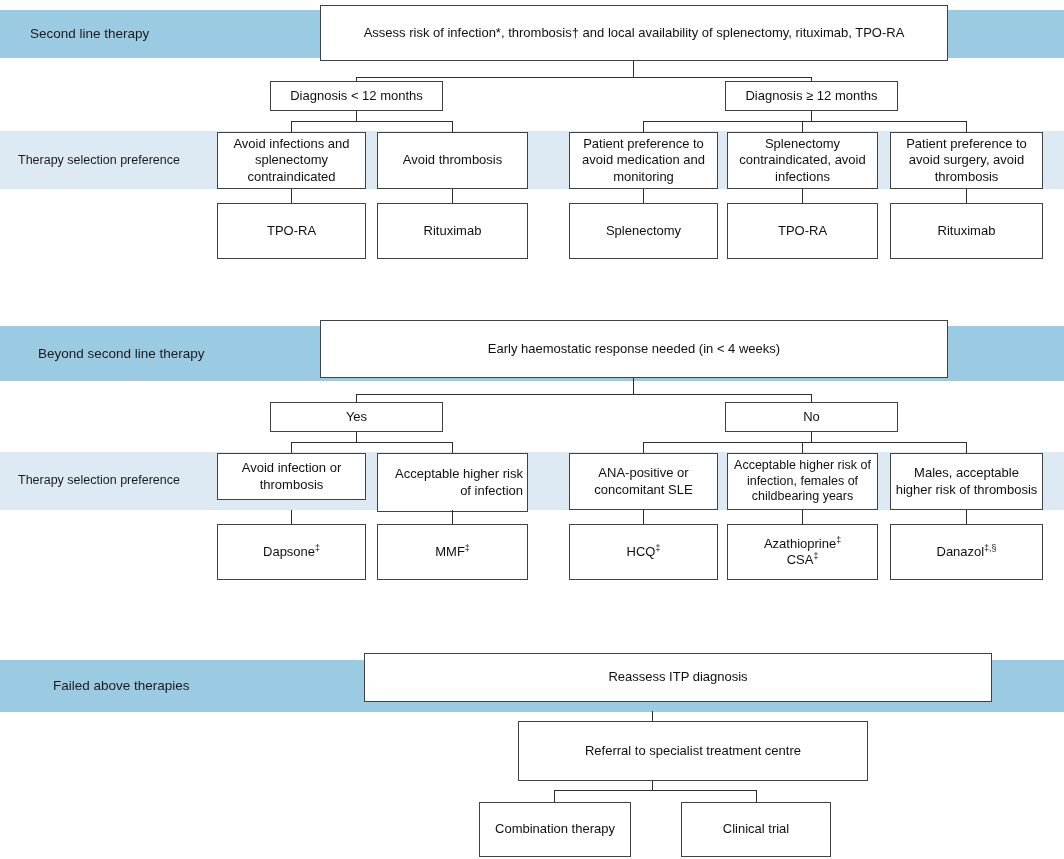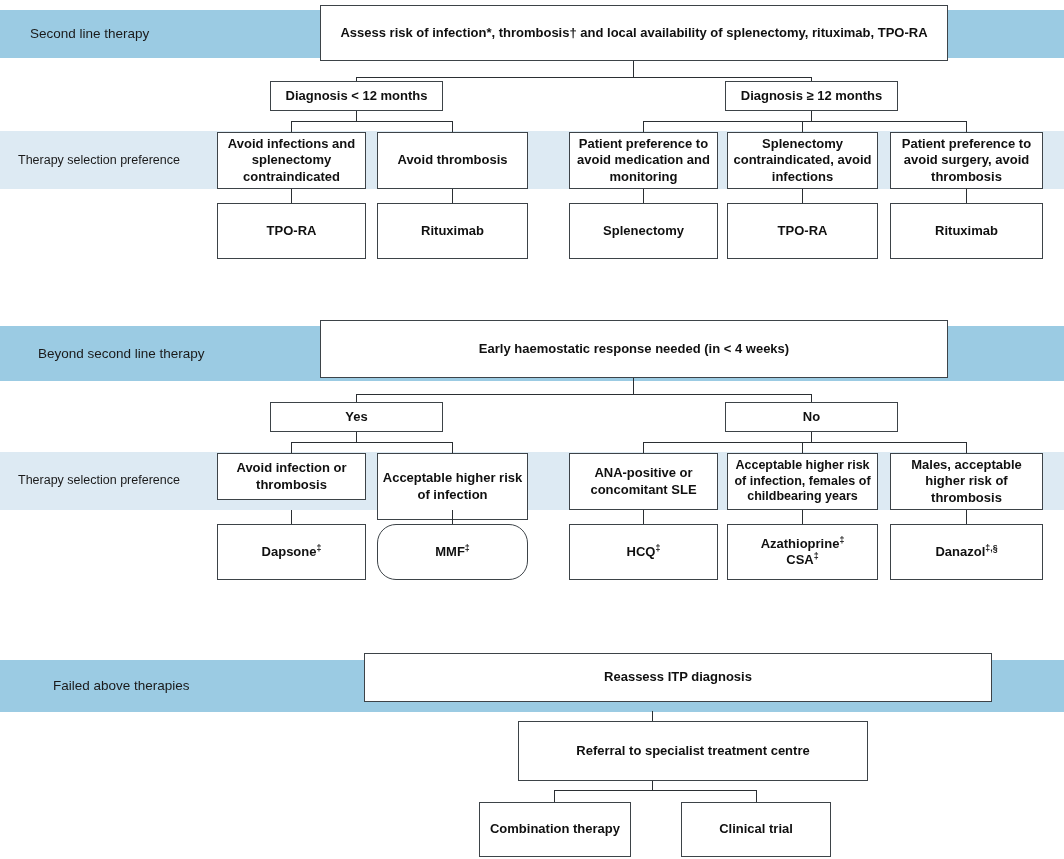--- a/index.html
+++ b/index.html
@@ -47,21 +47,21 @@
     border: 1.5px solid #3d4348;
     display: flex;
     align-items: center;
     justify-content: center;
     text-align: center;
     font-size: 13px;
     color: #101010;
     line-height: 1.25;
     padding: 2px 4px;
   }
-  .box span { display: block; font-weight: bold; }
+  .box span { display: block; }
   .box.wide-head { border-width: 1.6px; }
 
   
   .line {
     position: absolute;
     background: #2b2f33;
   }
   .line.v { width: 1px; }
   .line.h { height: 1px; }
 
@@ -176,21 +176,21 @@
 
   <div class="line v" style="left:811px;top:432px;height:10px;"></div>
   <div class="line h" style="left:643px;top:442px;width:324px;"></div>
   <div class="line v" style="left:643px;top:442px;height:11px;"></div>
   <div class="line v" style="left:802px;top:442px;height:11px;"></div>
   <div class="line v" style="left:966px;top:442px;height:11px;"></div>
 
   <div class="box" style="left:217px;top:453px;width:149px;height:47px;">
     <span>Avoid infection or thrombosis</span>
   </div>
-  <div class="box" style="left:377px;top:453px;width:151px;height:67px;">
+  <div class="box" style="left:377px;top:453px;width:151px;height:59px;text-align:right;">
     <span>Acceptable higher risk of infection</span>
   </div>
   <div class="box" style="left:569px;top:453px;width:149px;height:57px;text-align:center;">
     <span>ANA-positive or concomitant SLE</span>
   </div>
   <div class="box" style="left:727px;top:453px;width:151px;height:57px;font-size:12.5px;">
     <span>Acceptable higher risk of infection, females of childbearing years</span>
   </div>
   <div class="box" style="left:890px;top:453px;width:153px;height:57px;">
     <span>Males, acceptable higher risk of thrombosis</span>
@@ -198,21 +198,21 @@
 
   <div class="line v" style="left:291px;top:510px;height:14px;"></div>
   <div class="line v" style="left:452px;top:510px;height:14px;"></div>
   <div class="line v" style="left:643px;top:510px;height:14px;"></div>
   <div class="line v" style="left:802px;top:510px;height:14px;"></div>
   <div class="line v" style="left:966px;top:510px;height:14px;"></div>
 
   <div class="box" style="left:217px;top:524px;width:149px;height:56px;">
     <span>Dapsone<sup>‡</sup></span>
   </div>
-  <div class="box" style="left:377px;top:524px;width:151px;height:56px;border-radius:19px;">
+  <div class="box" style="left:377px;top:524px;width:151px;height:56px;">
     <span>MMF<sup>‡</sup></span>
   </div>
   <div class="box" style="left:569px;top:524px;width:149px;height:56px;">
     <span>HCQ<sup>‡</sup></span>
   </div>
   <div class="box" style="left:727px;top:524px;width:151px;height:56px;">
     <span>Azathioprine<sup>‡</sup><br>CSA<sup>‡</sup></span>
   </div>
   <div class="box" style="left:890px;top:524px;width:153px;height:56px;">
     <span>Danazol<sup>‡,§</sup></span>

